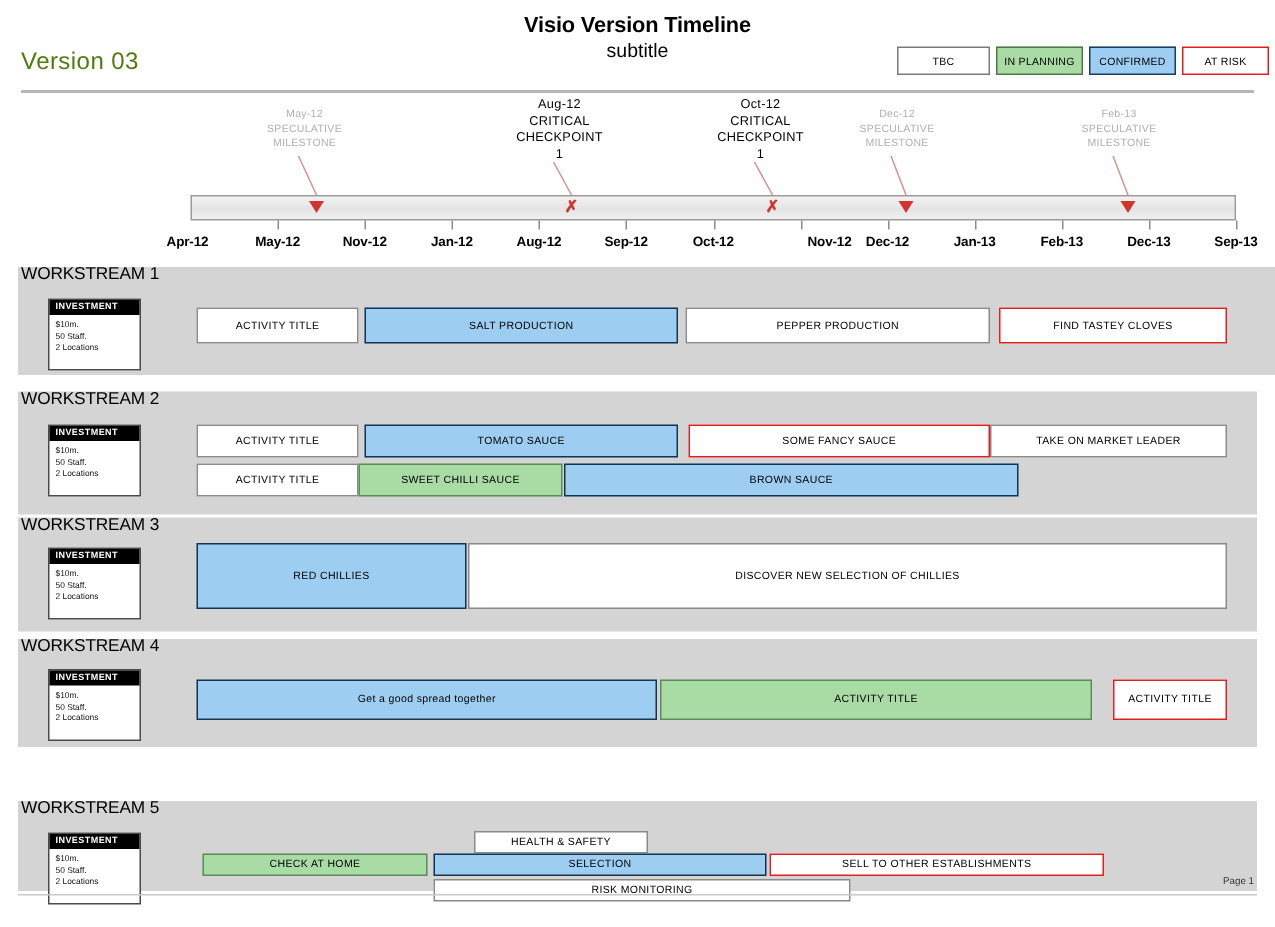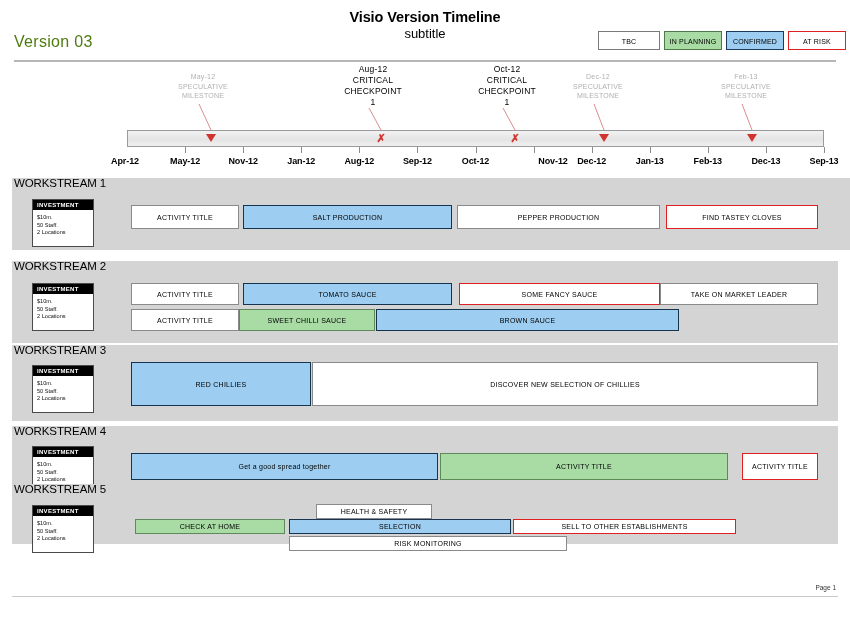--- a/index.html
+++ b/index.html
@@ -284,21 +284,21 @@
           <div class="inv-bd">
             <div>$10m.</div>
             <div>50 Staff.</div>
             <div>2 Locations</div>
           </div>
         </div>
         <div class="bar b-conf" style="left: 119px; top: 27px; width: 307px; height: 27px;">Get a good spread together</div>
         <div class="bar b-plan" style="left: 428px; top: 27px; width: 288px; height: 27px;">ACTIVITY TITLE</div>
         <div class="bar b-risk" style="left: 730px; top: 27px; width: 76px; height: 27px;">ACTIVITY TITLE</div>
       </div>
-      <div class="band" style="top: 484px; height: 60px;">
+      <div class="band" style="top: 534px; height: 60px;">
         <div class="wsname">WORKSTREAM 5</div>
         <div class="inv" style="top: 21px; height: 48px;">
           <div class="inv-hd">INVESTMENT</div>
           <div class="inv-bd">
             <div>$10m.</div>
             <div>50 Staff.</div>
             <div>2 Locations</div>
           </div>
         </div>
         <div class="bar b-tbc" style="left: 304px; top: 20px; width: 116px; height: 15px;">HEALTH &amp; SAFETY</div>

